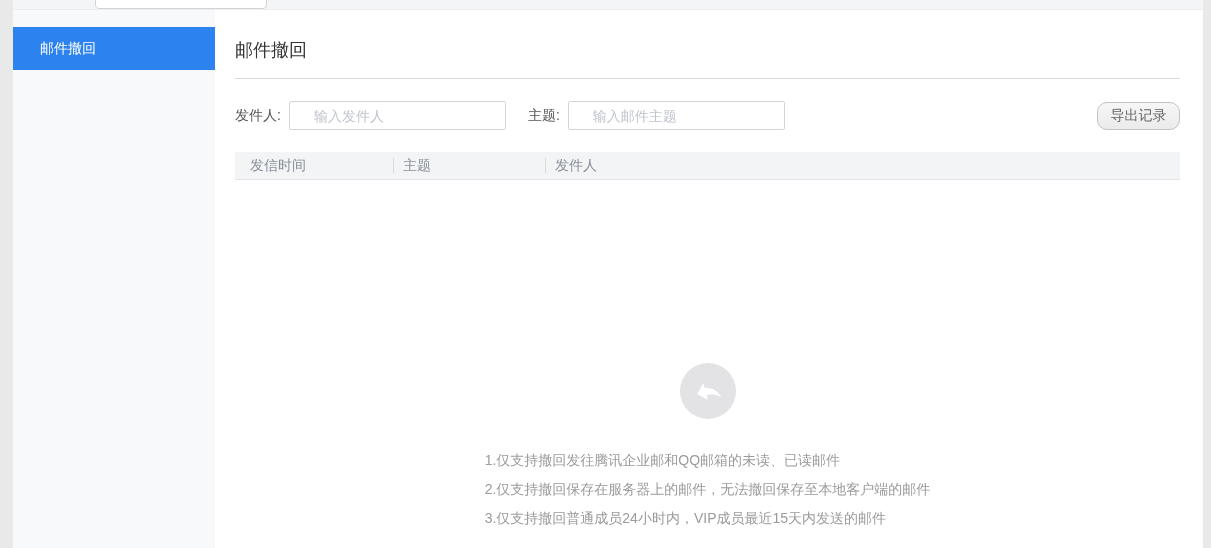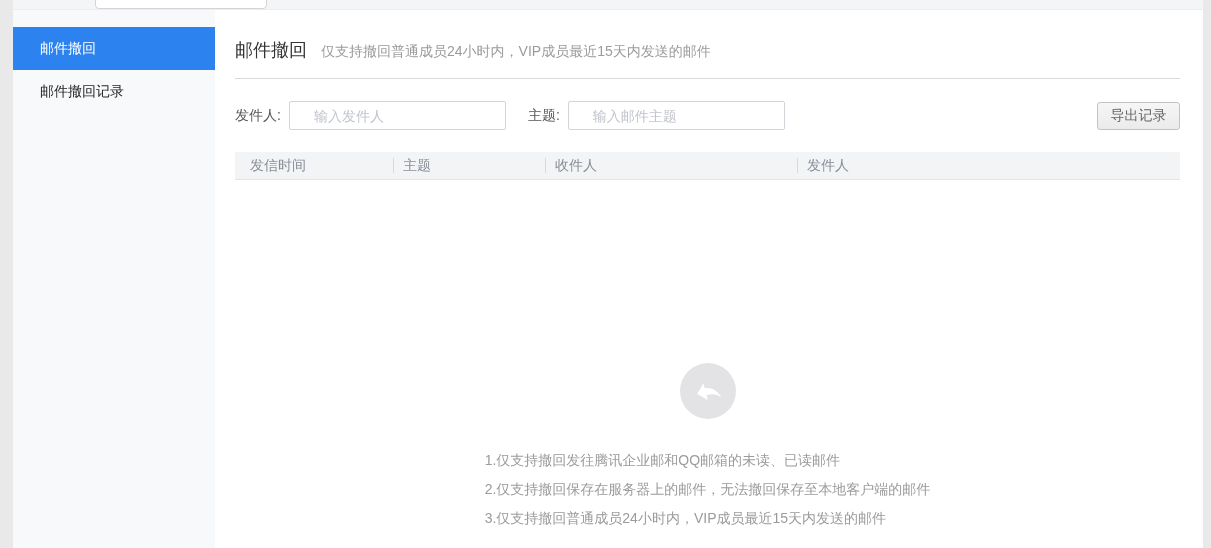--- a/index.html
+++ b/index.html
@@ -54,21 +54,21 @@
   .filter-label.subject { margin-left: 22px; }
   .filter-input {
     width: 217px; height: 29px; border: 1px solid #d2d6db; border-radius: 2px;
     padding: 0 24px; font-size: 14px; color: #333; background: #fff; outline: none;
     font-family: "Liberation Sans", "DejaVu Sans", sans-serif;
   }
   .filter-input::placeholder { color: #c0c4cc; opacity: 1; }
   .export-button {
     margin-left: auto; width: 83px; height: 28px;
     background: linear-gradient(#f6f6f6, #ebebeb);
-    border: 1px solid #c3c3c3; border-radius: 3px;
+    border: 1px solid #c3c3c3; border-radius: 10px;
     font-size: 14px; color: #666; cursor: pointer;
     font-family: "Liberation Sans", "DejaVu Sans", sans-serif;
   }
 
   
   .table-header {
     margin-top: 22px; height: 28px; background: #f3f4f6;
     border-bottom: 1px solid #e2e4e7;
     display: flex; align-items: center;
     font-size: 14px; color: #888e98;
@@ -99,44 +99,41 @@
 
 <div class="gutter-left"></div>
 <div class="gutter-right"></div>
 
 <div class="top-strip">
   <div class="partial-top-button"></div>
 </div>
 
 <div class="sidebar">
   <div class="sidebar-item active">邮件撤回</div>
-  <div class="sidebar-item">邮件撤回记录</div>
 </div>
 
 <div class="main">
 
   <div class="header-row">
     <span class="page-title">邮件撤回</span>
-    <span class="page-subtitle">仅支持撤回普通成员24小时内，VIP成员最近15天内发送的邮件</span>
   </div>
 
   <div class="header-divider"></div>
 
   <div class="filter-row">
     <span class="filter-label">发件人:</span>
     <input class="filter-input" type="text" placeholder="输入发件人" style="">
     <span class="filter-label subject">主题:</span>
     <input class="filter-input" type="text" placeholder="输入邮件主题" style="">
     <button class="export-button">导出记录</button>
   </div>
 
   <div class="table-header">
     <div class="th th-time">发信时间</div>
     <div class="th th-subj">主题</div>
-    <div class="th th-rcpt">收件人</div>
     <div class="th th-sender">发件人</div>
   </div>
 
   <div class="empty-icon-circle">
     <svg width="30" height="30" viewBox="0 0 24 24" aria-hidden="true">
       <path d="M10 9V5l-7 7 7 7v-4.1c5 0 8.5 1.6 11 5.1-1-5-4-10-11-11z" fill="#ffffff"></path>
     </svg>
   </div>
 
   <div class="notes">

